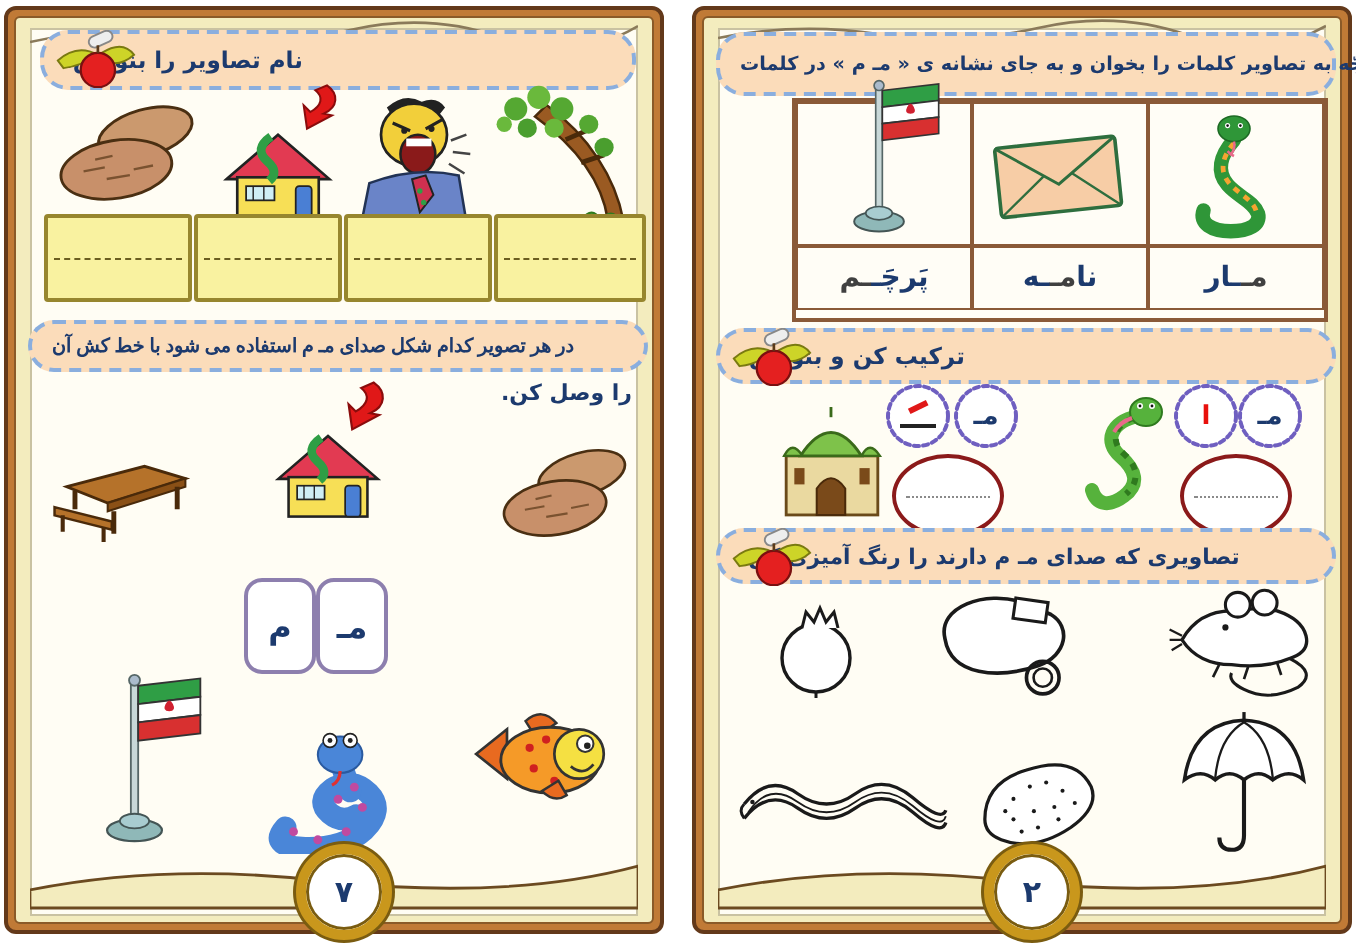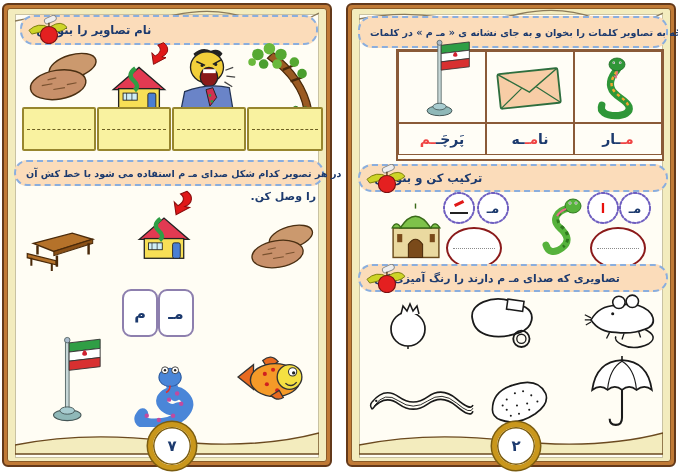--- a/index.html
+++ b/index.html
@@ -21,21 +21,21 @@
   .img{position:absolute;}
   .img svg{width:100%;height:100%;display:block;}
   .wbox{position:absolute;background:#f9f2a0;border:2px solid #97862e;border-radius:2px;}
   .wbox .mid{position:absolute;left:3px;right:3px;top:50%;border-top:1.6px dashed #6b5e20;}
   .lbox{position:absolute;width:32px;height:44px;background:#fff;border:2px solid #8d7fae;border-radius:9px;
         display:flex;align-items:center;justify-content:center;color:#1c3a6e;font-size:16px;font-weight:bold;}
   .tbl{position:absolute;border:2px solid #8a5a38;background:#fffdf6;display:grid;
        grid-template-columns:1fr 1fr 1fr;grid-template-rows:72px 32px;}
   .cell{border:1.5px solid #8a5a38;position:relative;display:flex;align-items:center;justify-content:center;}
   .word{font-size:14px;font-weight:bold;color:#1c3a6e;direction:rtl;}
-  .word .red{color:#ef4444;}
+  .word .red{color:#404040;}
   .scallop{position:absolute;width:34px;height:34px;}
   .scallop svg{position:absolute;inset:0;}
   .scallop .sl{position:absolute;inset:0;display:flex;align-items:center;justify-content:center;
                font-size:13px;font-weight:bold;color:#1c3a6e;}
   .oval{position:absolute;width:52px;height:38px;background:#fff;border:2.5px solid #8b1a1a;border-radius:50%;}
   .oval .mid{position:absolute;left:5px;right:5px;top:50%;border-top:1.4px dotted #8a8a8a;}
   .fatha{position:relative;width:18px;height:12px;}
   .fatha .base{position:absolute;left:0;right:0;bottom:0;border-top:2px solid #222;}
   .fatha .mark{position:absolute;left:4px;top:0;width:10px;height:2.6px;background:#e01818;transform:rotate(-26deg);}
   .pnum{position:absolute;left:146px;top:419px;width:38px;height:38px;border-radius:50%;background:#fff;
@@ -155,21 +155,21 @@
     <div class="wbox" style="left:95px;top:104px;width:70px;height:40px;">
         <div class="mid"></div>
       </div>
     <div class="wbox" style="left:170px;top:104px;width:70px;height:40px;">
         <div class="mid"></div>
       </div>
     <div class="wbox" style="left:245px;top:104px;width:72px;height:40px;">
         <div class="mid"></div>
       </div>
 
-    <div class="hdr" style="left:12px;top:157px;width:310px;height:26px;">
+    <div class="hdr" style="left:12px;top:157px;width:310px;height:26px;font-family:Liberation Serif, serif;">
       <span class="t small">در هر تصویر کدام شکل صدای مـ م استفاده می شود با خط کش آن</span>
     </div>
     <div class="cont" style="right:16px;top:187px;">را وصل کن.</div>
 
     <div class="img" style="left:166px;top:186px;width:27px;height:28px;">
       <svg viewBox="0 0 30 30">
           <use href="#g-arrow"></use>
         </svg>
     </div>
     <div class="img" style="left:132px;top:206px;width:60px;height:54px;">

